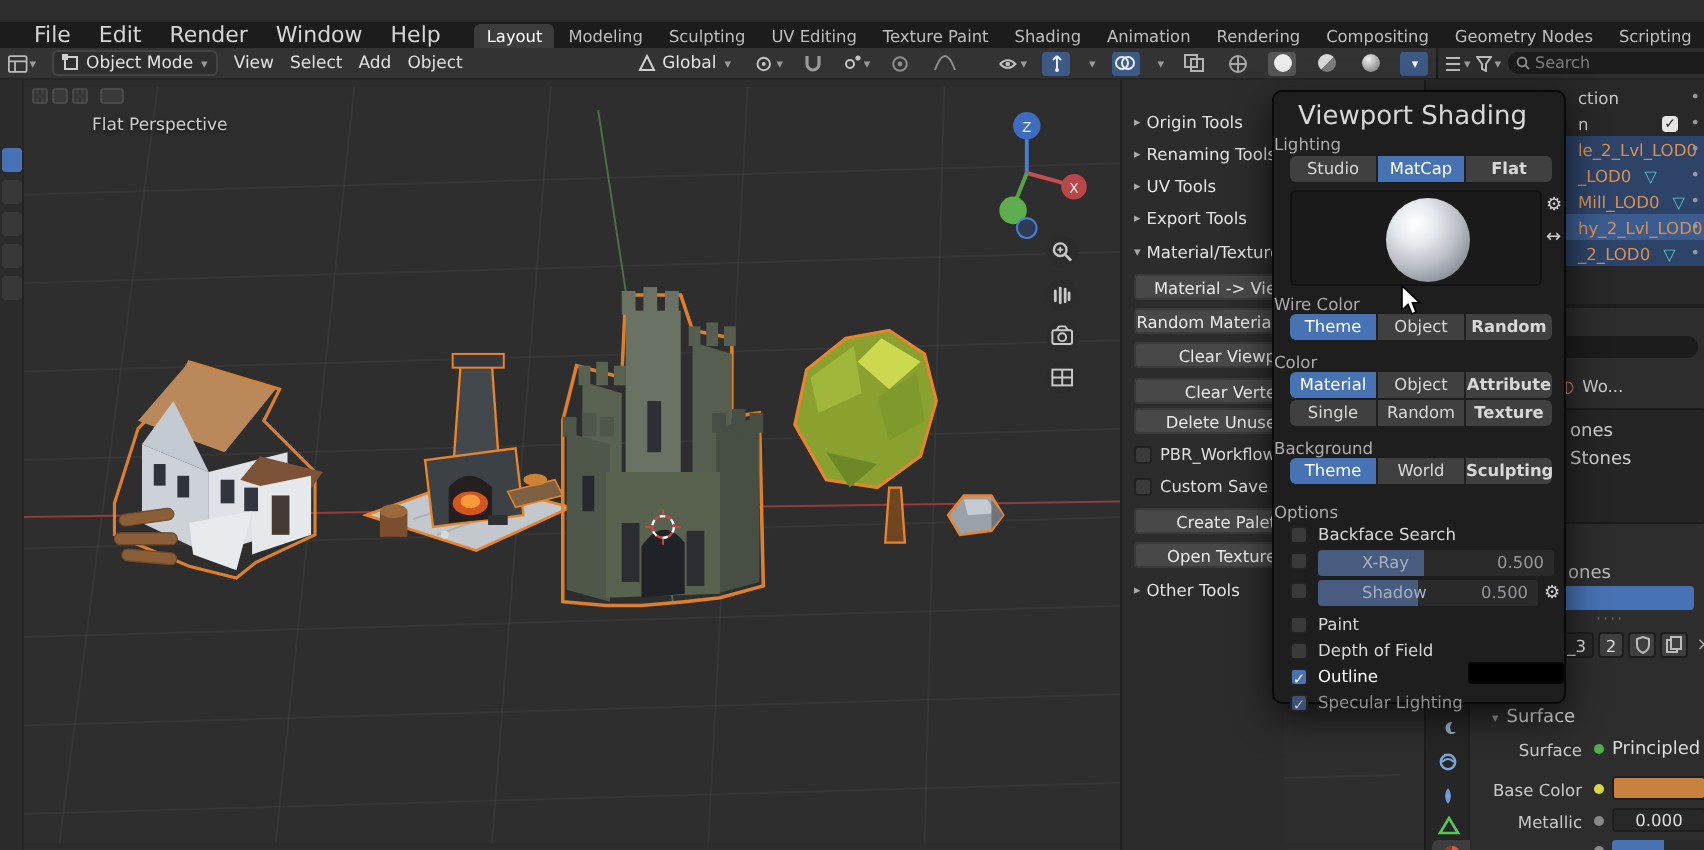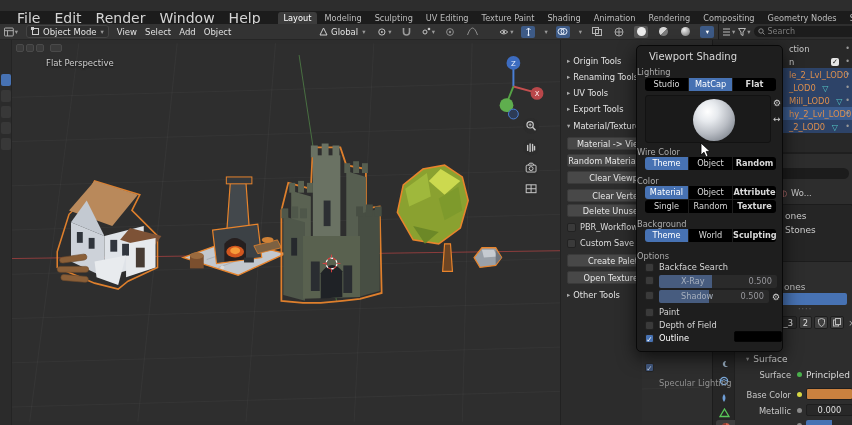--- a/index.html
+++ b/index.html
@@ -9,21 +9,21 @@
   .row{display:flex;align-items:center;}
 
   
   #titlebar{left:0;top:0;width:852px;height:11px;background:#191919;color:#8f8f8f;font-size:7.5px;display:flex;align-items:center;padding:0 3px;}
   #titlebar .spacer{flex:1;}
   #titlebar .winbtn{color:#c0c0c0;font-size:8px;margin-left:14px;cursor:default;}
 
   
   #menubar{left:0;top:11px;width:852px;height:13px;background:#1c1c1c;display:flex;align-items:center;padding:0 4px;gap:0;}
   #menubar .logo{width:10px;height:8px;margin-right:6px;}
-  #menubar .menu{color:#d5d5d5;font-size:14px;padding:0 7px;}
+  #menubar .menu{color:#d5d5d5;font-size:11px;padding:0 7px;}
   #menubar .tabs{display:flex;align-items:center;margin-left:10px;gap:1px;}
   #menubar .tab{color:#bdbdbd;font-size:8.2px;padding:1px 6px;border-radius:3px 3px 0 0;white-space:nowrap;}
   #menubar .tab.active{background:#3c3c3c;color:#fff;}
   #menubar .plus{color:#bdbdbd;padding:0 5px;font-size:9px;}
   #menubar .right{margin-left:auto;display:flex;align-items:center;gap:3px;}
   .widget{display:flex;align-items:center;gap:3px;color:#ddd;font-size:8.5px;}
 
   
   #vheader{left:0;top:24px;width:718px;height:16px;background:#333333;border-bottom:1px solid #262626;display:flex;align-items:center;padding:0 4px;gap:8px;}
   .chip{display:flex;align-items:center;gap:3px;background:#2e2e2e;border:1px solid #444;border-radius:3px;padding:1px 4px;color:#e3e3e3;font-size:8.5px;height:13px;}
@@ -76,37 +76,37 @@
   #props{left:712px;top:152px;width:140px;height:273px;background:#2d2d2d;border-left:1px solid #1c1c1c;border-top:2px solid #1f1f1f;}
   #ptabs{position:absolute;left:0;top:0;width:22px;height:273px;background:#262626;border-right:1px solid #202020;}
   .ptab{position:absolute;left:3px;width:16px;height:14px;display:flex;align-items:center;justify-content:center;}
   .ptab.active{background:#3d3d3d;border-radius:3px 0 0 3px;width:19px;}
   .pfield{position:absolute;background:#282828;border:1px solid #1e1e1e;border-radius:2px;color:#ddd;font-size:8.3px;}
   .plabel{position:absolute;color:#c9c9c9;font-size:8.3px;text-align:right;}
   .pdot{position:absolute;width:5px;height:5px;border-radius:50%;}
 
   
   #popup{left:636px;top:45px;width:147px;height:307px;background:#1e1e1e;border:1px solid #090909;border-radius:5px;box-shadow:0 6px 18px rgba(0,0,0,.65);z-index:50;}
-  #popup .ptitle{position:absolute;left:12px;top:5px;color:#d8d8d8;font-size:10px;}
+  #popup .ptitle{position:absolute;left:12px;top:5px;color:#d8d8d8;font-size:13px;}
   #popup .slabel{position:absolute;left:0;color:#ababab;font-size:8.3px;}
   .segrow{position:absolute;left:8px;width:131px;display:flex;gap:1px;}
-  .seg{flex:1;height:13px;background:#000000;color:#d8d8d8;text-align:center;line-height:13px;font-size:8.2px;overflow:hidden;white-space:nowrap;}
+  .seg{flex:1;height:13px;background:#404040;color:#d8d8d8;text-align:center;line-height:13px;font-size:8.2px;overflow:hidden;white-space:nowrap;}
   .seg:first-child{border-radius:3px 0 0 3px;}
   .seg:last-child{border-radius:0 3px 3px 0;font-weight:bold;}
   .seg.active{background:#4772b3;color:#fff;}
   #matcapbox{position:absolute;left:8px;top:49px;width:126px;height:48px;background:#1a1a1a;border:1px solid #121212;border-radius:3px;}
   #matcapball{position:absolute;left:47px;top:3px;width:42px;height:42px;border-radius:50%;background:radial-gradient(circle at 35% 30%,#ffffff 0%,#e7eaee 25%,#b9bdc4 55%,#7e848d 85%,#5f646c 100%);}
   .gicon{position:absolute;color:#cfcfcf;font-size:9px;}
   .optrow{position:absolute;left:8px;display:flex;align-items:center;gap:5px;color:#d6d6d6;font-size:8.3px;white-space:nowrap;}
   .slider{position:absolute;left:22px;width:118px;height:13px;background:#2a2a2a;border-radius:2px;overflow:hidden;}
   .slider .fill{position:absolute;left:0;top:0;bottom:0;width:45%;background:#4a6288;opacity:.9;}
   .slider .sl{position:absolute;left:22px;top:0;line-height:13px;color:#a6afbd;font-size:8.2px;}
   .slider .sv{position:absolute;right:5px;top:0;line-height:13px;color:#97979c;font-size:8.2px;}
   #outline-swatch{position:absolute;left:97px;top:282px;width:48px;height:11px;background:#000;border:1px solid #050505;border-radius:2px;}
-  .dimtext{color:#8f8f8f !important;margin-top:32px;}
+  .dimtext{color:#8f8f8f !important;}
 
   
   #mousecursor{position:absolute;left:700px;top:143px;z-index:60;}
 </style>
 </head>
 <body>
 
 <div id="app">
 
 

